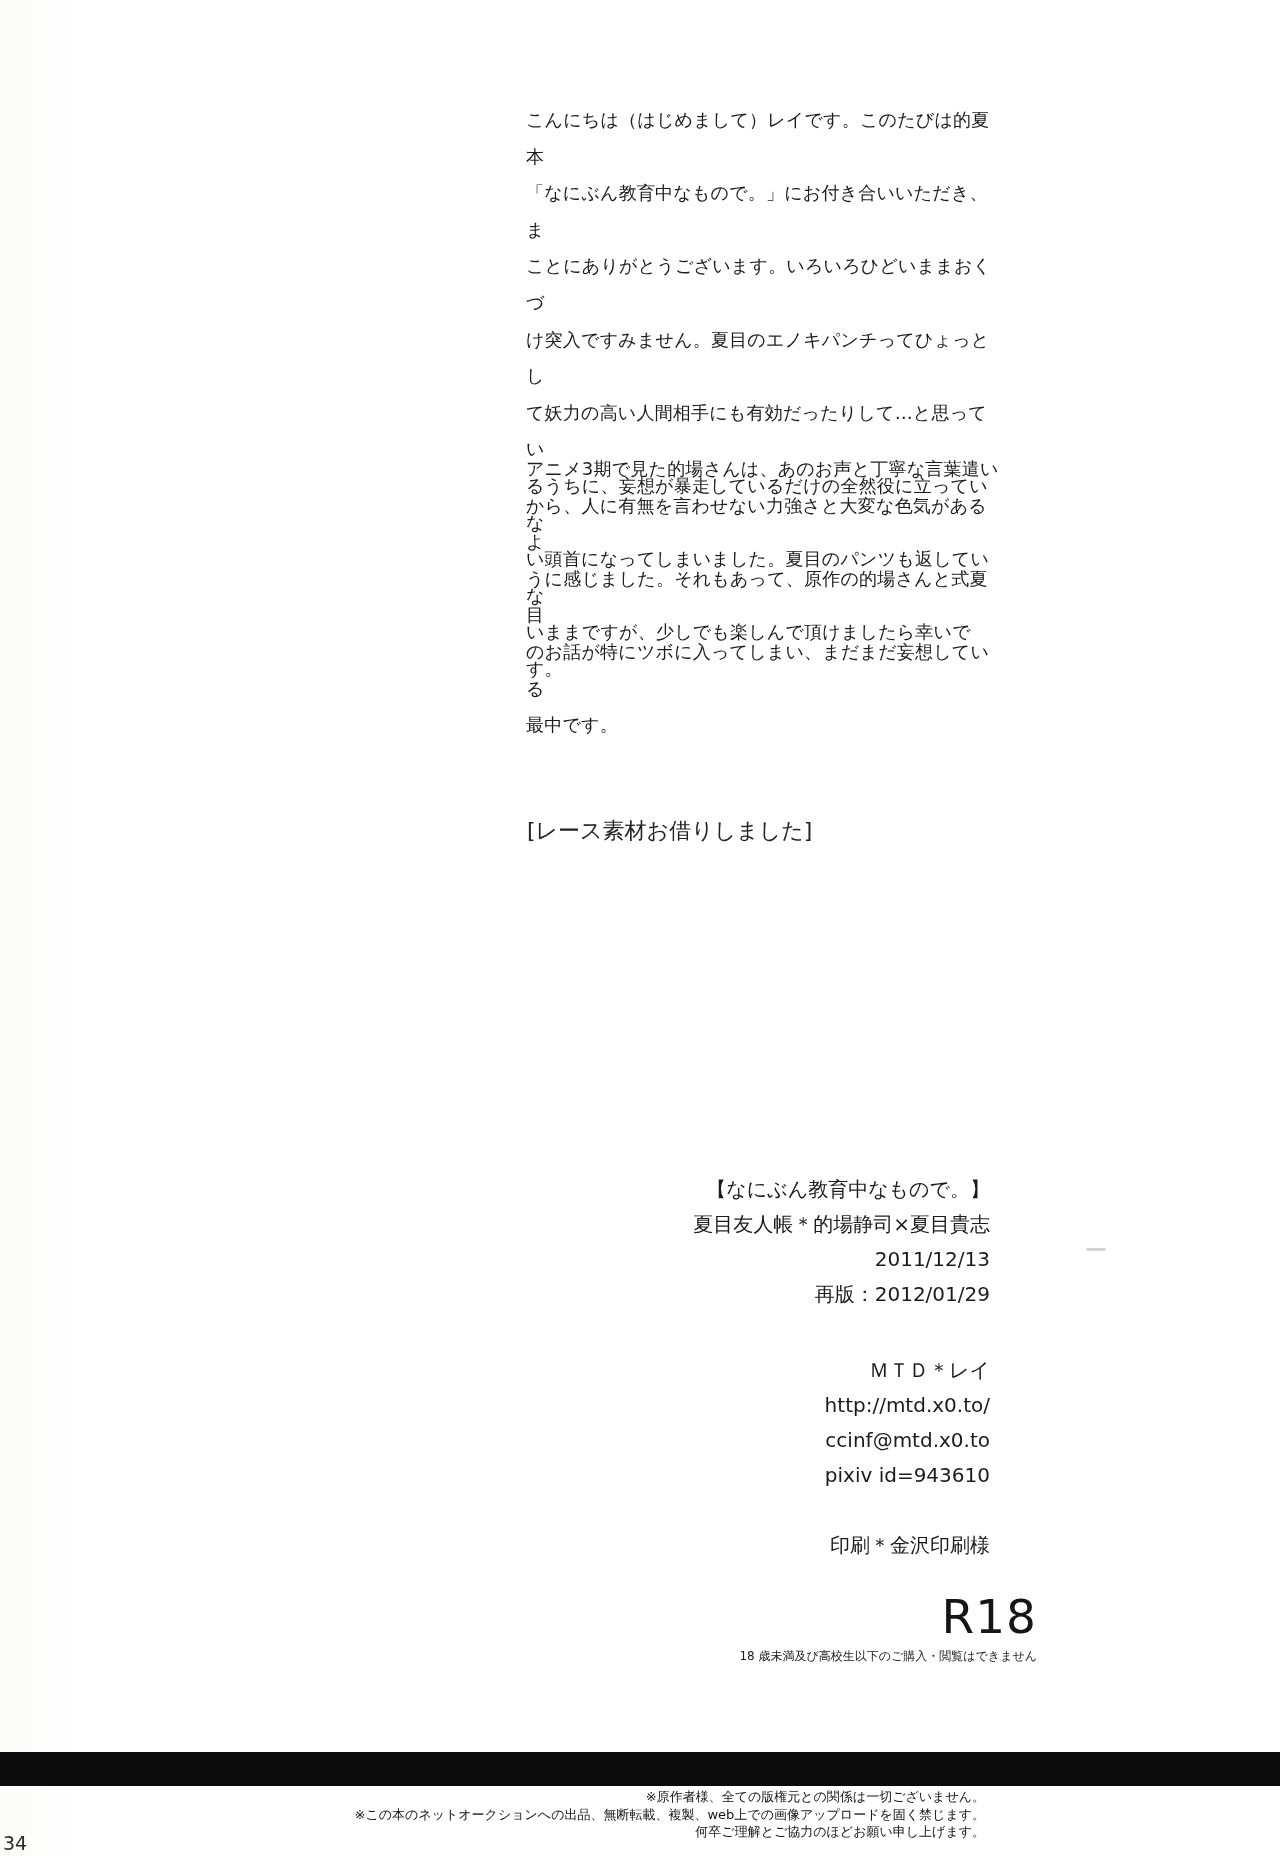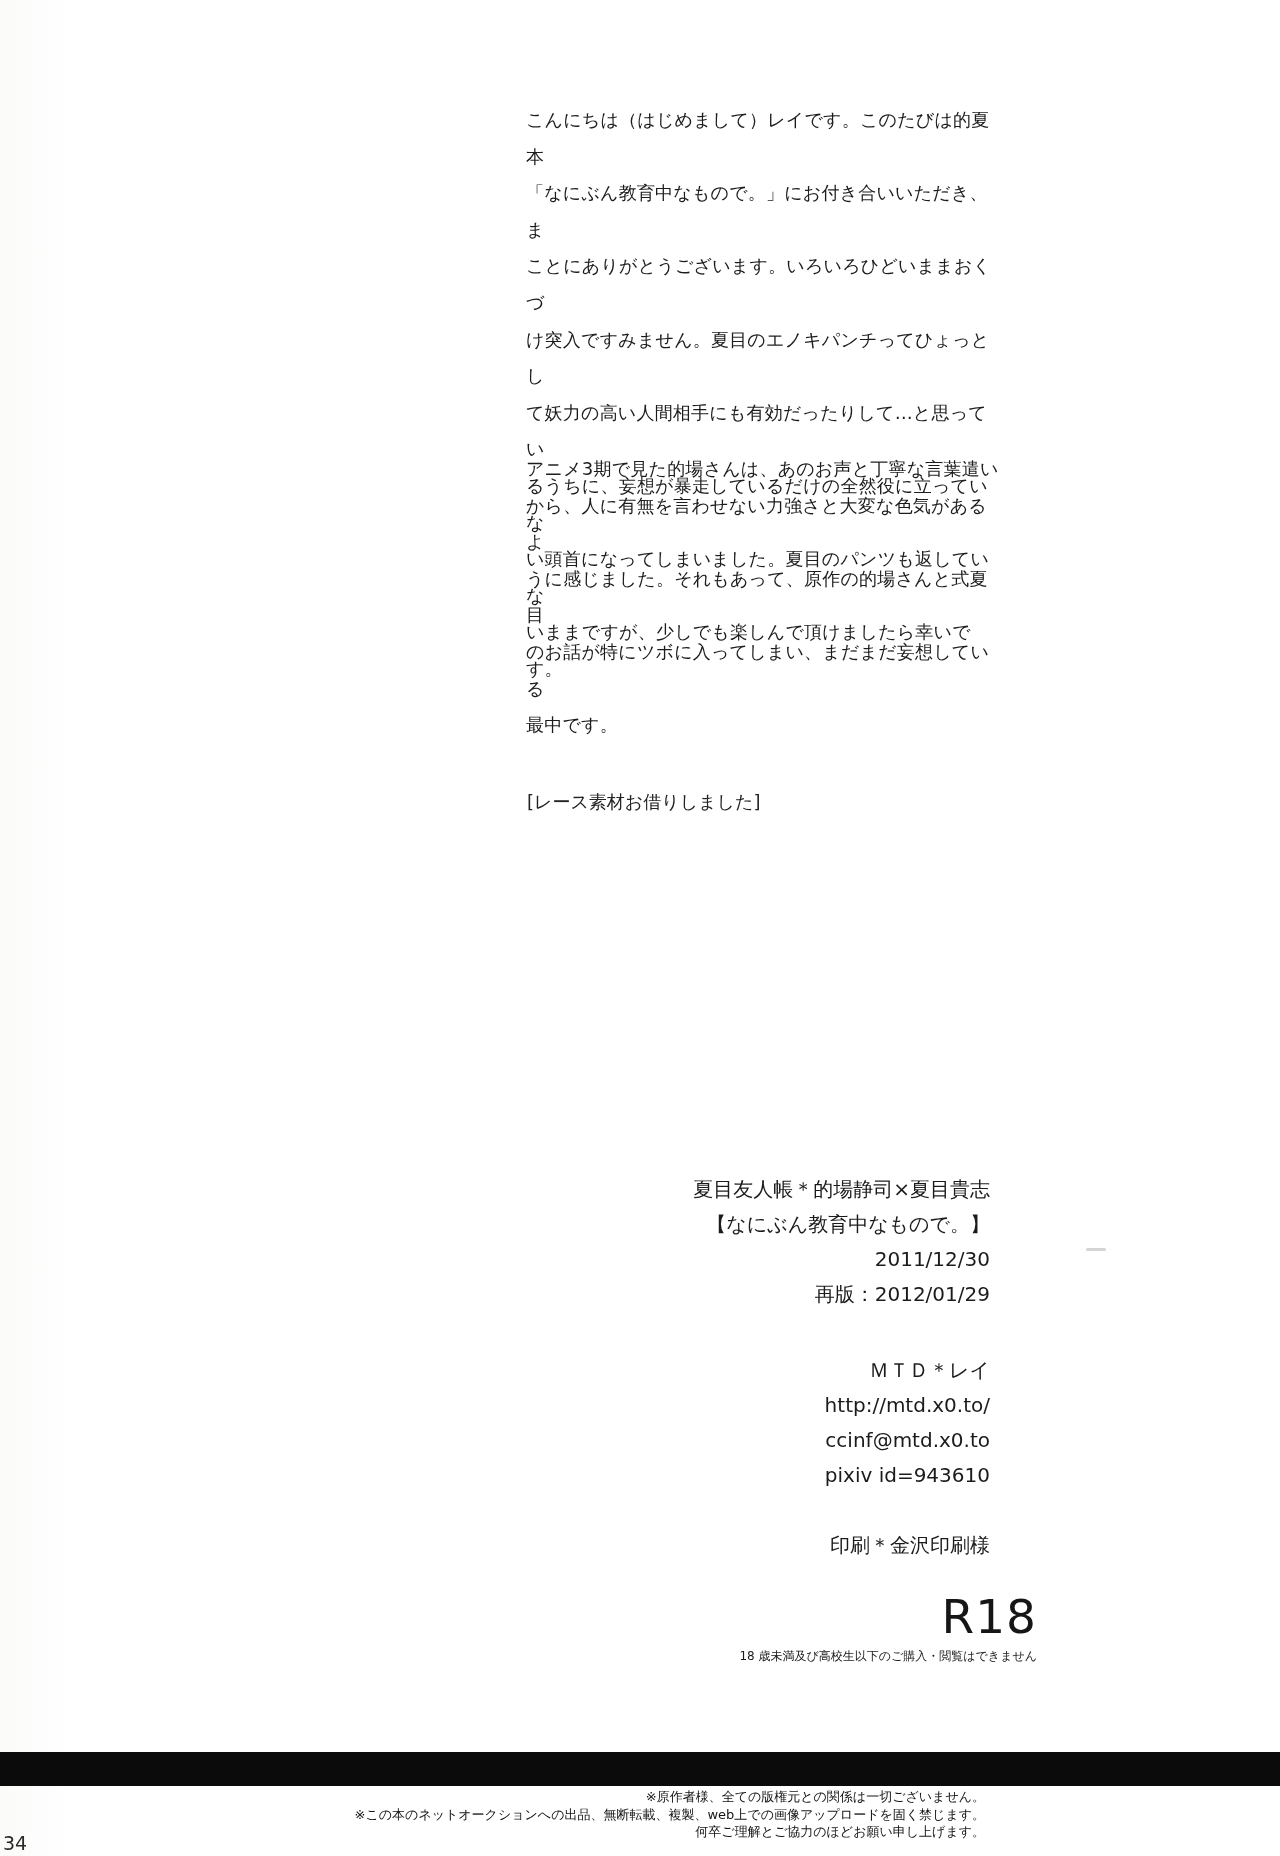--- a/index.html
+++ b/index.html
@@ -27,21 +27,21 @@
   }
   .p1 { top:102px; }
   .p2 { top:451px; }
   .p3 { top:667px; }
   .lace-credit {
     position:absolute;
     left:527px;
     top:790px;
     color:#232323;
   }
-  .lace-label { font-size:18px; line-height:24px; }
+  .lace-label { font-size:22px; line-height:24px;margin-top:29px; }
   .lace-url   { font-size:15px; line-height:22px; font-weight:bold; letter-spacing:0; }
   .colophon {
     position:absolute;
     right:290px;
     text-align:right;
     color:#1b1b1b;
   }
   .colophon div { line-height:35px; font-size:20px; }
   .colo-1 { top:1172px; }
   .colo-2 { top:1353px; }
@@ -117,23 +117,23 @@
 最中です。</div>
 
 
   <div class="lace-credit">
     <div class="lace-label">[レース素材お借りしました]</div>
   </div>
 
   <div class="scan-artifact"></div>
 
   <div class="colophon colo-1">
+    <div>【なにぶん教育中なもので。】</div>
     <div>夏目友人帳＊的場静司×夏目貴志</div>
-    <div>【なにぶん教育中なもので。】</div>
-    <div>2011/12/30</div>
+    <div>2011/12/13</div>
     <div>再版：2012/01/29</div>
   </div>
 
   <div class="colophon colo-2">
     <div>ＭＴＤ＊レイ</div>
     <div>http://mtd.x0.to/</div>
     <div>ccinf@mtd.x0.to</div>
     <div>pixiv id=943610</div>
   </div>
 

